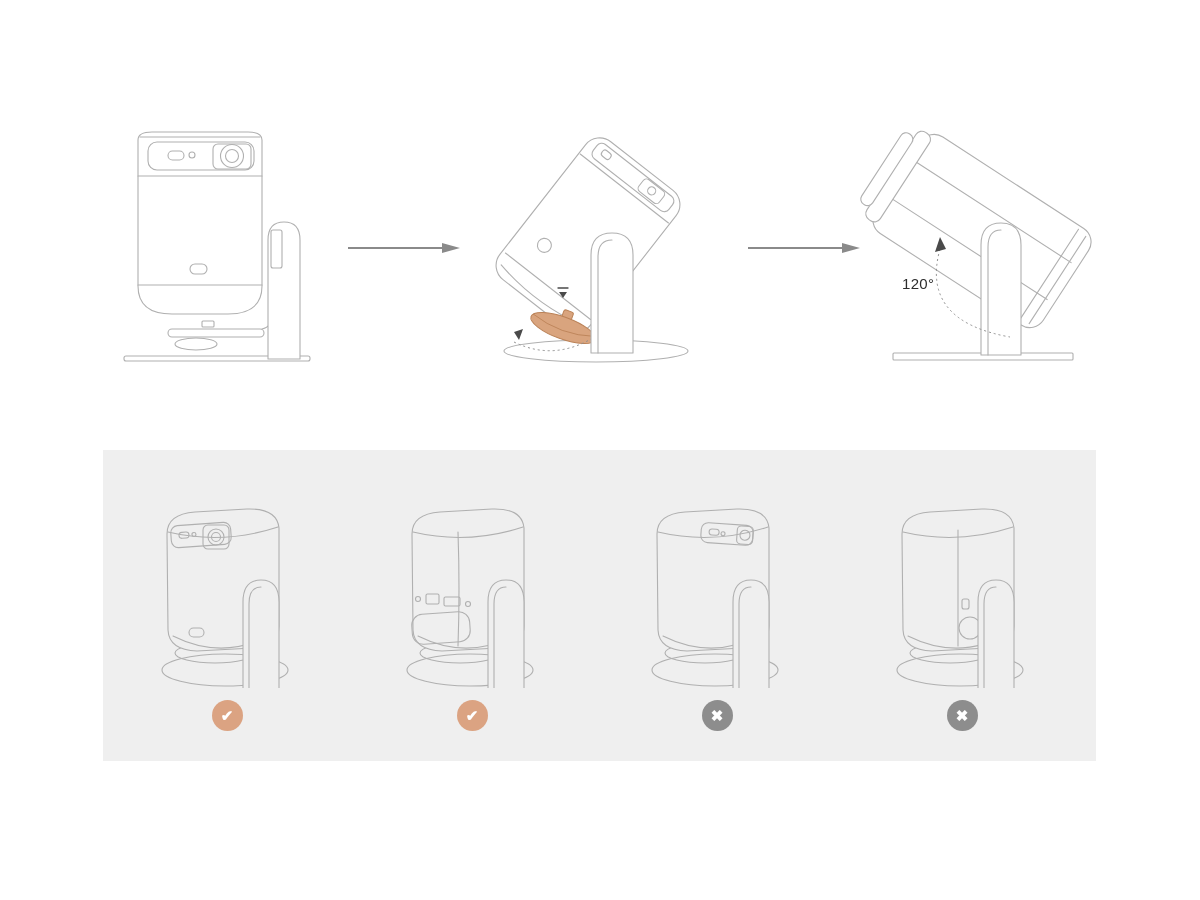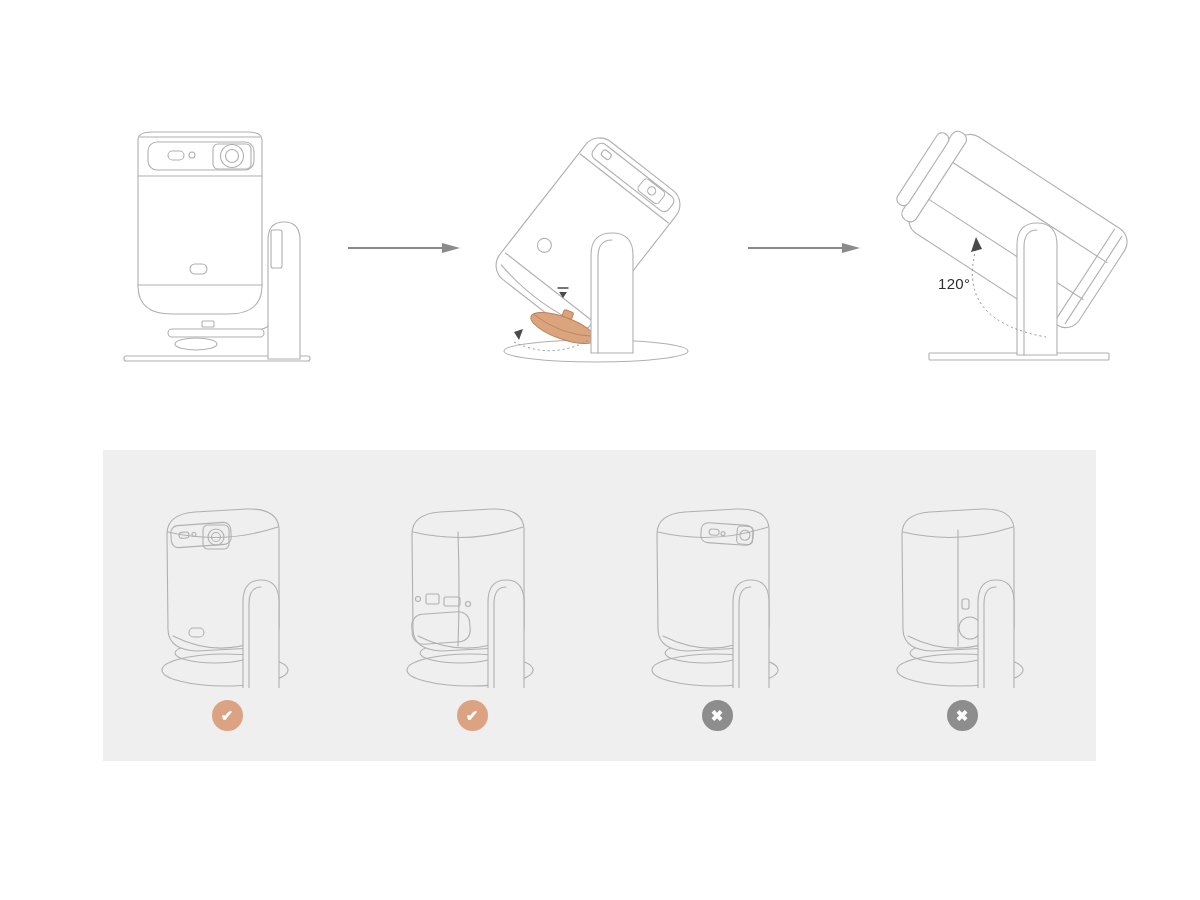--- a/index.html
+++ b/index.html
@@ -106,21 +106,21 @@
     </svg>
   </div>
 
   <div class="fig" style="left:748px;top:240px">
     <svg width="112" height="16" viewBox="0 0 112 16">
       <line class="arrow-line" x1="0" y1="8" x2="96" y2="8"></line>
       <polygon class="arrow-head" points="94,3 112,8 94,13"></polygon>
     </svg>
   </div>
 
-  <div class="fig" style="left:894px;top:125px">
+  <div class="fig" style="left:858px;top:125px">
     <svg width="260" height="250" viewBox="0 0 260 250">
 
       <g transform="translate(-14,-4) rotate(33 138 110)">
         <rect class="fw" x="38" y="52.5" width="200" height="115" rx="16"></rect>
         <path class="ln" d="M46,88 L230,88"></path>
         <path class="ln" d="M46,132 L230,132"></path>
         <path class="ln" d="M218,56 L218,164"></path>
         <path class="ln" d="M228,58 L228,162"></path>
         <rect class="fw" x="30" y="58" width="16" height="104" rx="7"></rect>
         <rect class="fw" x="18" y="68" width="13" height="84" rx="6"></rect>

